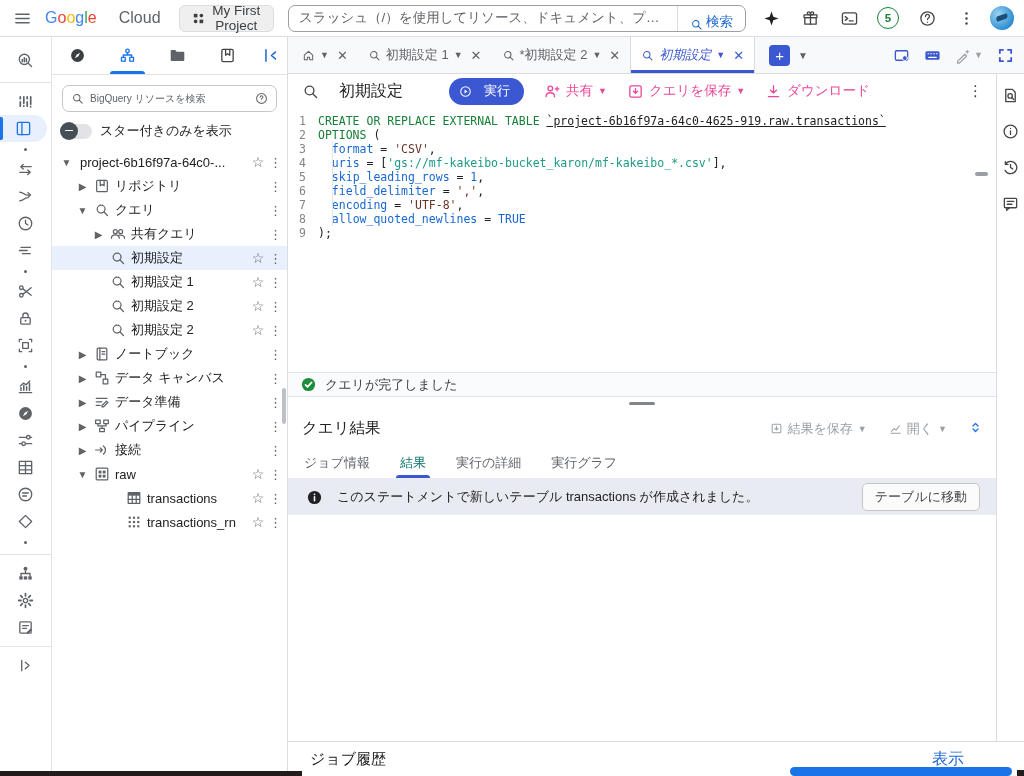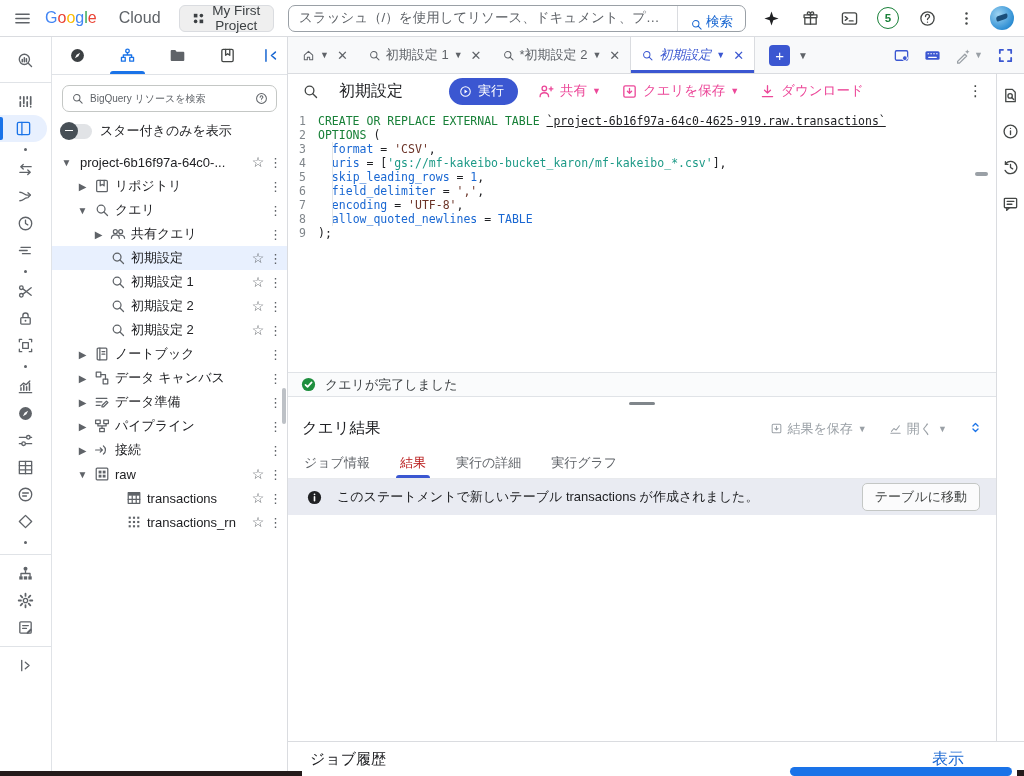--- a/index.html
+++ b/index.html
@@ -72,21 +72,21 @@
   .strip-actions { margin-left:auto; display:flex; align-items:center; gap:14px; padding-right:10px; }
   .strip-actions .act { color:#3b57d1; cursor:pointer; display:flex; align-items:center; gap:2px; }
   .strip-actions .act.dim { color:#9aa0a6; }
 
   .content-row { flex:1; display:flex; min-height:0; }
   .editor-col { width:708px; display:flex; flex-direction:column; min-width:0; }
 
   .qtoolbar { height:34px; display:flex; align-items:center; gap:20px; padding:0 14px; }
   .qtoolbar .qicon { color:#444746; }
   .qtitle { font-size:16px; color:#202124; margin-right:26px; }
-  .run-btn { height:27px; background:#3b57d1; color:#fff; border:none; border-radius:14px; display:flex; align-items:center; gap:6px; padding:0 14px 0 10px; font-size:13px; cursor:pointer; }
+  .run-btn { height:27px; background:#3b57d1; color:#fff; border:none; border-radius:14px; display:flex; align-items:center; gap:12px; padding:0 14px 0 10px; font-size:13px; cursor:pointer; }
   .tb-item { display:flex; align-items:center; gap:5px; color:#ec4899; font-size:13.5px; cursor:pointer; }
   .tb-item .caret { font-size:9px; }
   .tb-more { margin-left:auto; color:#444746; font-size:15px; letter-spacing:-1px; cursor:pointer; }
 
   .code-area { height:264px; position:relative; font-family:"DejaVu Sans Mono","Liberation Mono",monospace; font-size:11.5px; line-height:14px; padding-top:6px; overflow:hidden; }
   .cline { display:flex; }
   .gut { width:30px; text-align:right; color:#80868b; padding-right:12px; flex:none; user-select:none; }
   .ctext { white-space:pre; color:#202124; }
   .tk-kw { color:#188038; }
   .tk-id { color:#1967d2;margin-top:16px; }
@@ -102,21 +102,21 @@
   .handle-strip i { width:26px; height:3.5px; background:#80868b; border-radius:2px; }
 
   .results-header { height:37px; display:flex; align-items:center; padding:0 14px; gap:22px; }
   .results-title { font-size:15.5px; font-weight:500; color:#202124; margin-right:auto; }
   .res-act { display:flex; align-items:center; gap:5px; color:#9aa0a6; font-size:13px; cursor:pointer; }
   .res-act .caret { font-size:9px; }
   .res-updown { color:#1a73e8; cursor:pointer; }
 
   .results-tabs { height:32px; display:flex; align-items:stretch; gap:30px; padding:0 16px; border-bottom:1px solid #e8eaed; }
   .rtab { display:flex; align-items:center; color:#5f6368; font-size:13px; cursor:pointer; position:relative; }
-  .rtab.active { color:#b91c1c; font-weight:500; }
+  .rtab.active { color:#0f766e; font-weight:500; }
   .rtab.active:after { content:""; position:absolute; left:-4px; right:-4px; bottom:0; height:3px; border-radius:3px 3px 0 0; background:#3b57d1; }
 
   .banner { height:36px; background:#e9ebf2; display:flex; align-items:center; gap:14px; padding:0 16px 0 18px; }
   .banner .itxt { color:#202124; font-size:13px; flex:1; white-space:nowrap; overflow:hidden; }
   .banner-btn { height:28px; border:1px solid #c4c7c5; background:#fbfbfc; border-radius:5px; padding:0 12px; font-size:13px; color:#444746; cursor:pointer; font-family:inherit; }
   .filler { flex:1; background:#fff; }
 
   .right-rail { width:28px; border-left:1px solid #dadce0; display:flex; flex-direction:column; align-items:center; padding-top:10px; gap:14px; color:#444746; flex:none; }
   .rr-ic { width:22px; height:22px; display:flex; align-items:center; justify-content:center; cursor:pointer; }
 
@@ -700,21 +700,21 @@
             <div class="cline">
               <span class="gut">6</span>
               <span class="ctext"><span class="tk-pl">  </span><span class="tk-id">field_delimiter</span><span class="tk-pl"> = </span><span class="tk-s2">','</span><span class="tk-pl">,</span></span>
             </div>
             <div class="cline">
               <span class="gut">7</span>
               <span class="ctext"><span class="tk-pl">  </span><span class="tk-id">encoding</span><span class="tk-pl"> = </span><span class="tk-s2">'UTF-8'</span><span class="tk-pl">,</span></span>
             </div>
             <div class="cline">
               <span class="gut">8</span>
-              <span class="ctext"><span class="tk-pl">  </span><span class="tk-id">allow_quoted_newlines</span><span class="tk-pl"> = </span><span class="tk-num">TABLE</span></span>
+              <span class="ctext"><span class="tk-pl">  </span><span class="tk-id">allow_quoted_newlines</span><span class="tk-pl"> = </span><span class="tk-num">TRUE</span></span>
             </div>
             <div class="cline">
               <span class="gut">9</span>
               <span class="ctext"><span class="tk-pl">);</span></span>
             </div>
           </div>
 
         <div class="status-bar">
           <svg class="ic" viewBox="0 0 18 18">
               <circle cx="9" cy="9" r="7" fill="#1e8e3e" stroke="none"></circle>

